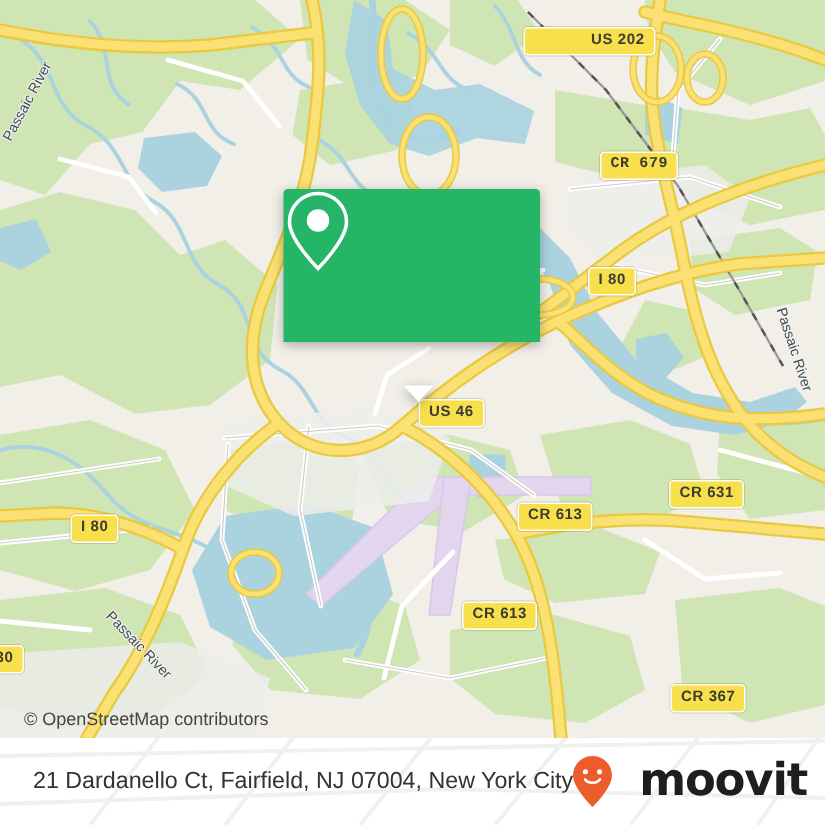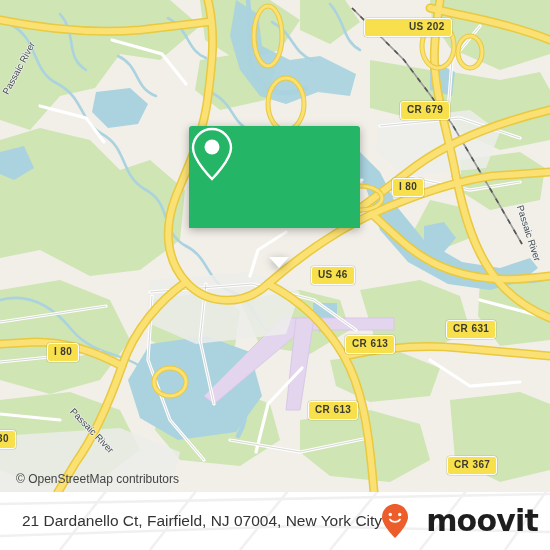--- a/index.html
+++ b/index.html
@@ -288,24 +288,24 @@
           <ellipse cx="286" cy="104" rx="18" ry="26"></ellipse>
           <ellipse cx="438" cy="46" rx="16" ry="22"></ellipse>
           <ellipse cx="170" cy="382" rx="16" ry="14"></ellipse>
           <ellipse cx="360" cy="198" rx="22" ry="12"></ellipse>
           <ellipse cx="470" cy="52" rx="12" ry="16"></ellipse>
         </g>
       </g>
     </svg>
 
     <div id="shield-layer">
-        <div class="shield" style="left: 364px; top: 18px; padding-left: 44px;">US 202</div>
-        <div class="shield" style="left: 400px; top: 101px;">CR 679</div>
+        <div class="shield" style="left: 349px; top: 18px; padding-left: 44px;">US 202</div>
+        <div class="shield" style="left: 400px; top: 101px; font-family: Liberation Mono, monospace;">CR 679</div>
         <div class="shield" style="left: 392px; top: 178px;">I 80</div>
-        <div class="shield" style="left: 279px; top: 266px; margin-left: 32px;">US 46</div>
+        <div class="shield" style="left: 279px; top: 266px;">US 46</div>
         <div class="shield" style="left: 446px; top: 320px;">CR 631</div>
         <div class="shield" style="left: 345px; top: 335px;">CR 613</div>
         <div class="shield" style="left: 47px; top: 343px;">I 80</div>
         <div class="shield" style="left: 308px; top: 401px;">CR 613</div>
         <div class="shield" style="left: -10px; top: 430px;">30</div>
         <div class="shield" style="left: 447px; top: 456px;">CR 367</div>
       </div>
 
     <div id="river-layer">
         <div class="river-label" style="left: 5px; top: 88px; transform: rotate(-62deg); transform-origin: left center;">Passaic River</div>

